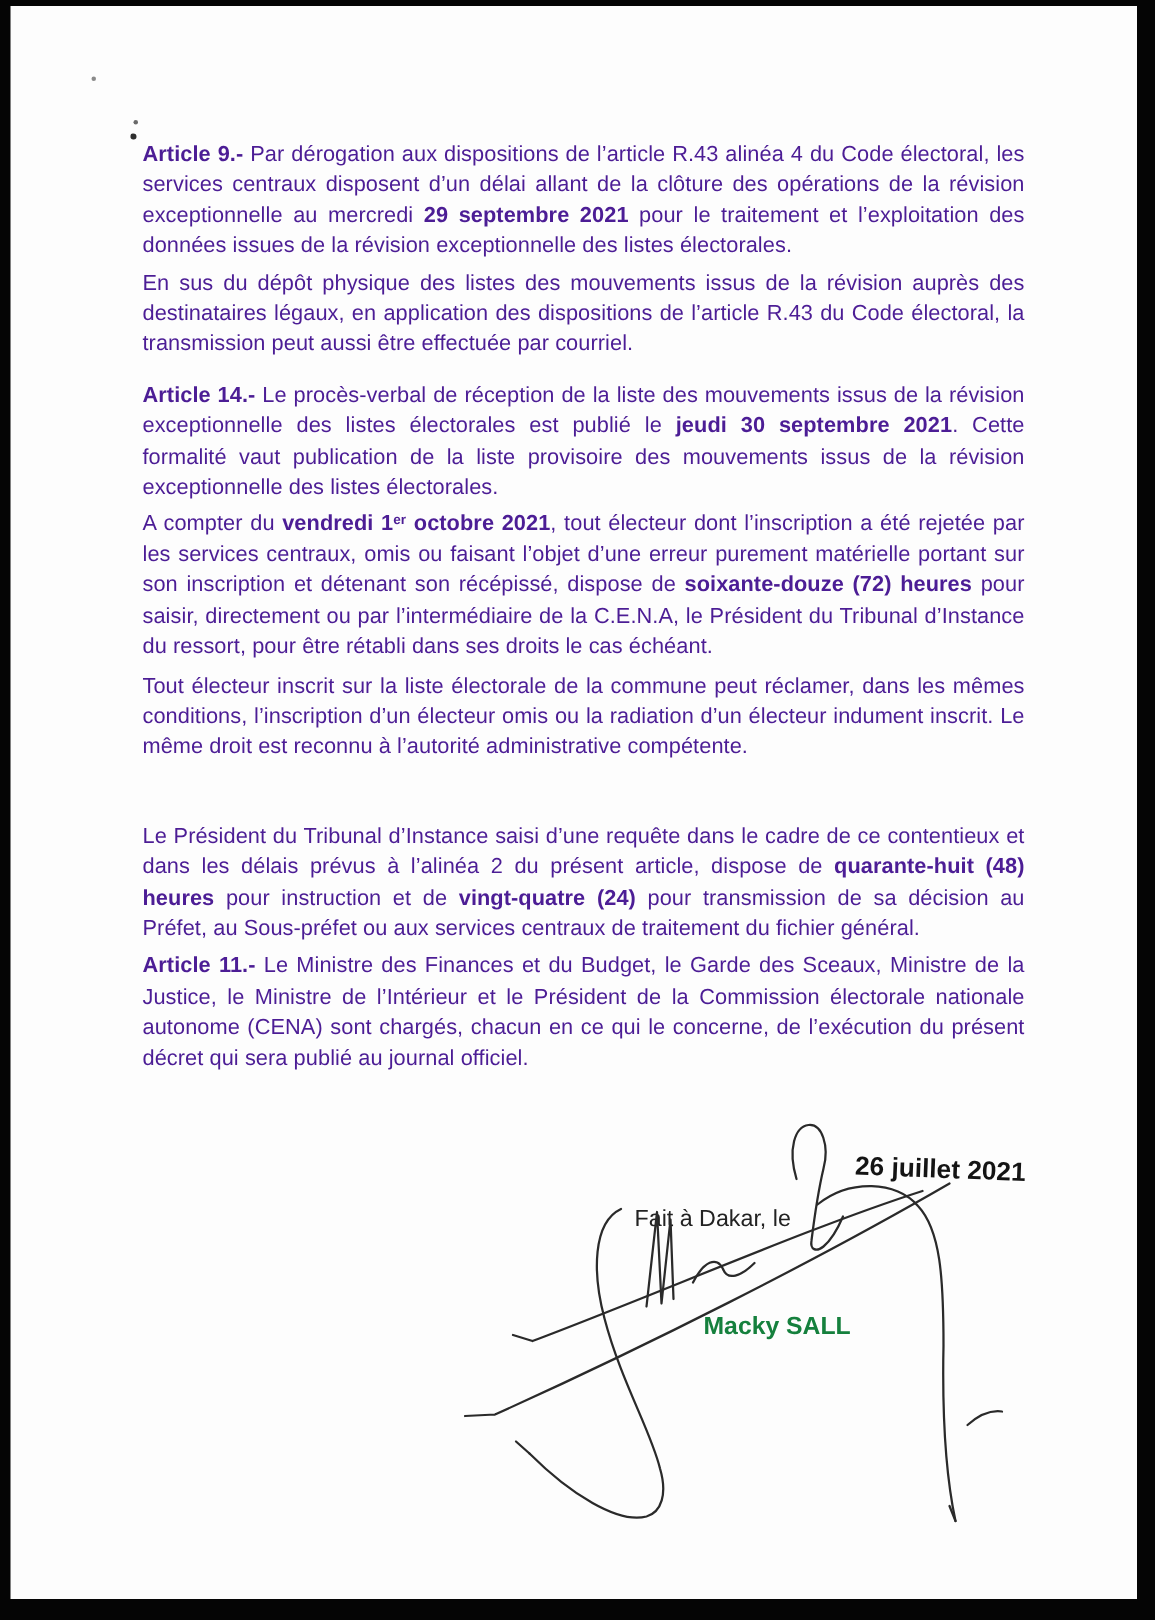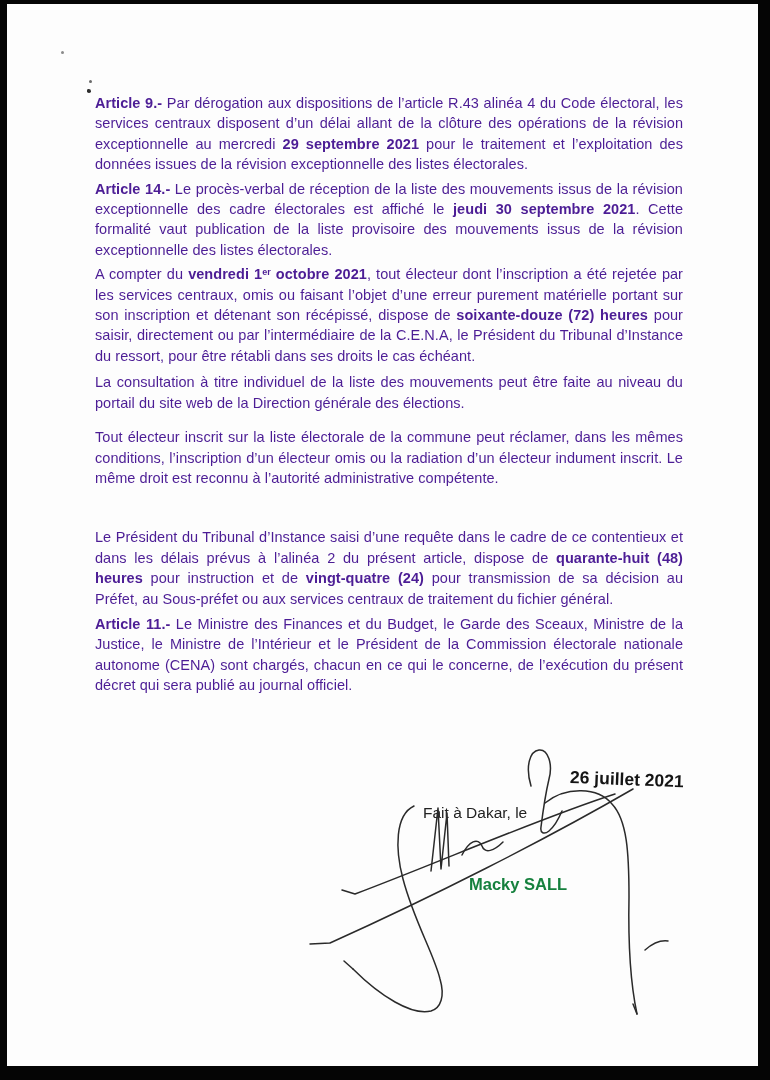--- a/index.html
+++ b/index.html
@@ -33,23 +33,23 @@
 
 <div class="scan">
   <div class="page">
 
     <div class="speck s1"></div>
     <div class="speck s2"></div>
     <div class="speck s3"></div>
 
     <div class="textblock">
       <p class="g4"><b>Article 9.-</b><span> Par dérogation aux dispositions de l’article R.43 alinéa 4 du Code électoral, les services centraux disposent d’un délai allant de la clôture des opérations de la révision exceptionnelle au mercredi </span><b>29 septembre 2021</b><span> pour le traitement et l’exploitation des données issues de la révision exceptionnelle des listes électorales.</span></p>
-      <p class="g4"><b>Article 14.-</b><span> Le procès-verbal de réception de la liste des mouvements issus de la révision exceptionnelle des cadre électorales est affiché le </span><b>jeudi 30 septembre 2021</b><span>. Cette formalité vaut publication de la liste provisoire des mouvements issus de la révision exceptionnelle des listes électorales.</span></p>
+      <p class="g14"><span>En sus du dépôt physique des listes des mouvements issus de la révision auprès des destinataires légaux, en application des dispositions de l’article R.43 du Code électoral, la transmission peut aussi être effectuée par courriel.</span></p>
+      <p class="g4"><b>Article 14.-</b><span> Le procès-verbal de réception de la liste des mouvements issus de la révision exceptionnelle des listes électorales est publié le </span><b>jeudi 30 septembre 2021</b><span>. Cette formalité vaut publication de la liste provisoire des mouvements issus de la révision exceptionnelle des listes électorales.</span></p>
       <p class="g6"><span>A compter du </span><b>vendredi 1</b><b><sup>er</sup></b><b> octobre 2021</b><span>, tout électeur dont l’inscription a été rejetée par les services centraux, omis ou faisant l’objet d’une erreur purement matérielle portant sur son inscription et détenant son récépissé, dispose de </span><b>soixante-douze (72) heures</b><span> pour saisir, directement ou par l’intermédiaire de la C.E.N.A, le Président du Tribunal d’Instance du ressort, pour être rétabli dans ses droits le cas échéant.</span></p>
-      <p class="g14"><span>La consultation à titre individuel de la liste des mouvements peut être faite au niveau du portail du site web de la Direction générale des élections.</span></p>
       <p class="g9"><span>Tout électeur inscrit sur la liste électorale de la commune peut réclamer, dans les mêmes conditions, l’inscription d’un électeur omis ou la radiation d’un électeur indument inscrit. Le même droit est reconnu à l’autorité administrative compétente.</span></p>
       <p class="g5"><span>Le Président du Tribunal d’Instance saisi d’une requête dans le cadre de ce contentieux et dans les délais prévus à l’alinéa 2 du présent article, dispose de </span><b>quarante-huit (48) heures</b><span> pour instruction et de </span><b>vingt-quatre (24)</b><span> pour transmission de sa décision au Préfet, au Sous-préfet ou aux services centraux de traitement du fichier général.</span></p>
       <p><b>Article 11.-</b><span> Le Ministre des Finances et du Budget, le Garde des Sceaux, Ministre de la Justice, le Ministre de l’Intérieur et le Président de la Commission électorale nationale autonome (CENA) sont chargés, chacun en ce qui le concerne, de l’exécution du présent décret qui sera publié au journal officiel.</span></p>
     </div>
 
     <div class="date-line">26 juillet 2021</div>
     <div class="place-line">Fait à Dakar, le</div>
     <div class="signer">Macky SALL</div>
   </div>
 

